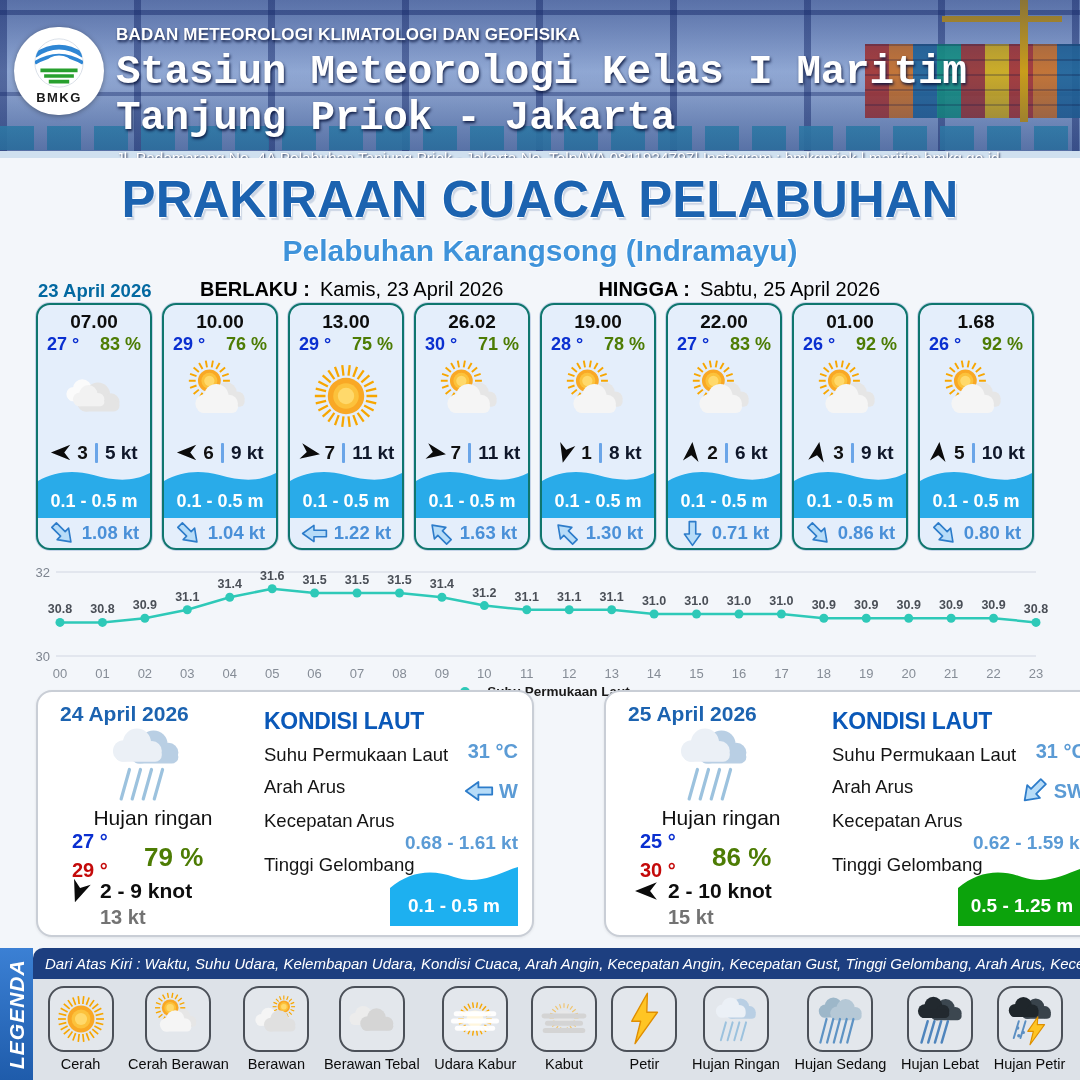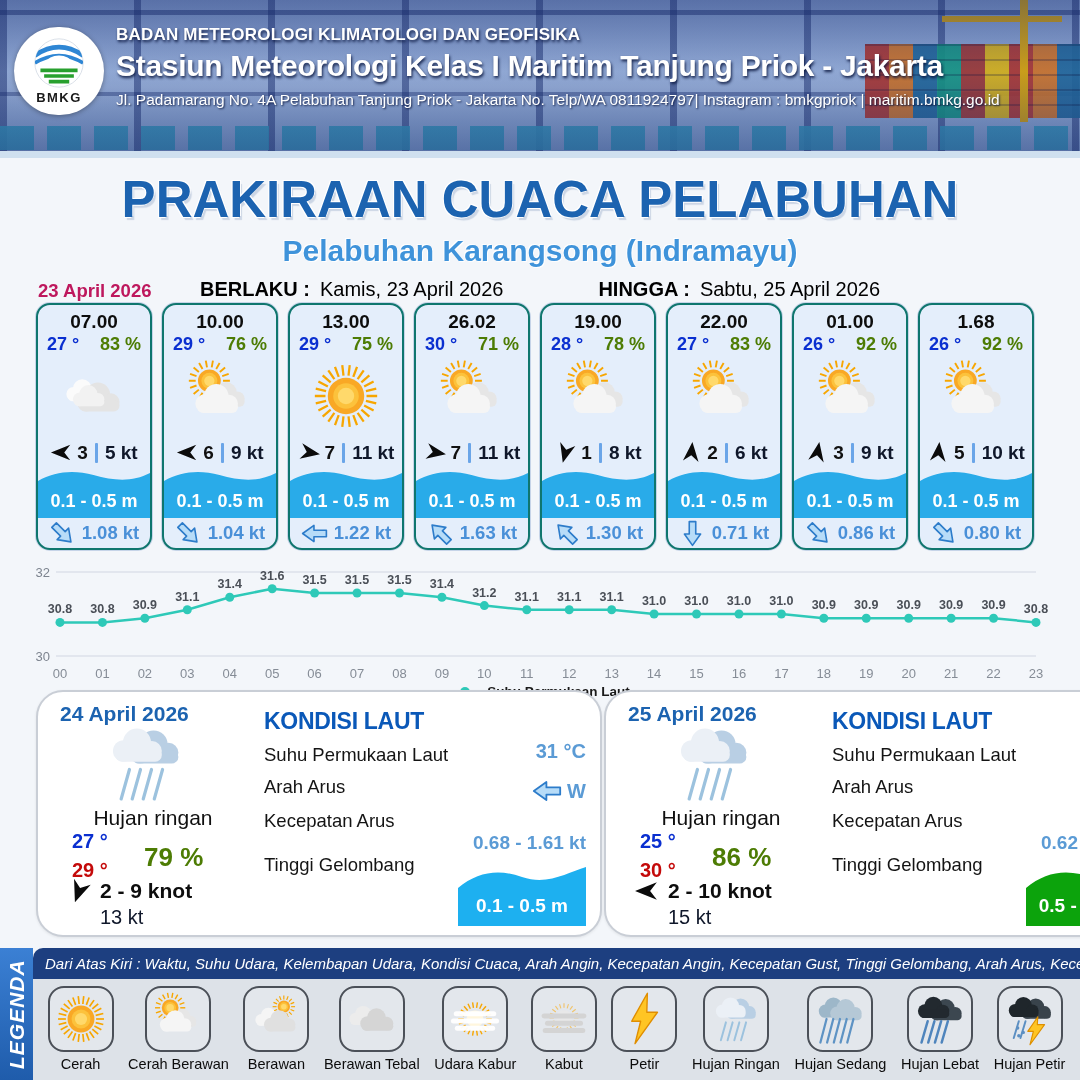--- a/index.html
+++ b/index.html
@@ -23,36 +23,36 @@
   .crane-h{position:absolute;right:18px;top:16px;width:120px;height:6px;background:#e8b10e;}
   .seats{position:absolute;left:0;right:0;bottom:8px;height:24px;opacity:.9;
        background:repeating-linear-gradient(90deg,#3ba6c9 0 34px,transparent 34px 47px);}
   .hdr-floor{position:absolute;left:0;right:0;bottom:0;height:7px;background:#cfe0ef;}
   .logo-pill{position:absolute;left:14px;top:27px;width:90px;height:88px;background:#fff;
        border-radius:44px;display:flex;flex-direction:column;align-items:center;justify-content:center;
        box-shadow:0 1px 5px rgba(0,0,0,.35);z-index:3;}
   .logo-txt{font-size:13px;font-weight:bold;color:#1a1a1a;letter-spacing:1.5px;margin-top:1px;}
   .hdr-text{position:absolute;left:116px;top:25px;right:10px;color:#fff;z-index:3;}
   .agency{font-size:17px;font-weight:bold;letter-spacing:.2px;text-shadow:1px 2px 3px rgba(8,20,60,.9);}
-  .station{font-size:30px;font-weight:bold;margin-top:4px;letter-spacing:-.3px;
-       text-shadow:1px 2px 3px rgba(8,20,60,.9);}
+  .station{font-size:41px;font-weight:bold;margin-top:4px;letter-spacing:-.3px;
+       text-shadow:1px 2px 3px rgba(8,20,60,.9);font-family:Liberation Mono, monospace;}
   .address{font-size:15.5px;margin-top:8px;text-shadow:1px 1px 2px rgba(8,20,60,.9);}
 
   
   .titleblock{position:absolute;left:0;top:170px;width:1080px;text-align:center;}
   .t-main{margin:0;font-size:51px;font-weight:800;color:#1c63b0;letter-spacing:0;
        text-shadow:-1px -1px 0 #fff,1px -1px 0 #fff,-1px 1px 0 #fff,2px 3px 1px #ccd6e5;}
   .t-sub{margin:5px 0 0;font-size:30px;font-weight:bold;color:#3f93da;
        text-shadow:-1px -1px 0 #fff,1px 1px 0 #fff;}
   .validity{margin-top:10px;font-size:20px;color:#000;display:flex;justify-content:center;align-items:baseline;}
   .vlabel{font-weight:bold;margin-right:10px;}
   .vval1{margin-right:95px;}
 
   
-  .hourly-date{position:absolute;left:38px;top:280px;font-size:18.5px;font-weight:bold;color:#be185d;}
+  .hourly-date{position:absolute;left:38px;top:280px;font-size:18.5px;font-weight:bold;color:#0369a1;}
   #hourly-cards{position:absolute;left:36px;top:303px;width:1008px;height:247px;display:flex;gap:10px;}
   .hcard{width:116px;height:247px;background:#e4eefb;border-radius:14px;border:2px solid #0f766e;
        box-shadow:0 0 0 1px #c6d4e8;display:flex;flex-direction:column;align-items:center;
        overflow:hidden;box-sizing:border-box;}
   .hc-time{font-size:19px;font-weight:bold;color:#0d0d0d;margin-top:6px;}
   .hc-th{width:100%;display:flex;justify-content:space-between;padding:1px 9px 0;box-sizing:border-box;
        font-size:18px;font-weight:bold;}
   .hc-temp{color:#0a2fd0;} .hc-hum{color:#4d7c04;}
   .hc-icon{height:82px;display:flex;align-items:center;justify-content:center;}
   .hc-wind{height:31px;display:flex;align-items:center;gap:4px;font-size:19px;font-weight:bold;}
@@ -65,33 +65,33 @@
   .hc-cur{flex:1;display:flex;align-items:center;justify-content:center;gap:6px;
        font-size:18.5px;font-weight:bold;color:#4a90d8;}
   .arr{display:inline-flex;align-items:center;justify-content:center;}
 
   
   #chart-wrap{position:absolute;left:30px;top:556px;width:1020px;height:150px;}
   .chart-legend{position:absolute;left:0;right:0;top:128px;display:flex;align-items:center;
        justify-content:center;gap:7px;font-size:13.5px;font-weight:bold;color:#1a1a1a;}
 
   
-  .daily-card{position:absolute;top:690px;width:566px;height:247px;background:#fff;
-       border:2px solid #c9ced6;border-radius:27px;box-shadow:0 1px 3px rgba(0,0,0,.08);box-sizing:border-box;}
+  .daily-card{position:absolute;top:690px;width:498px;height:247px;background:#fff;
+       border:2px solid #c9ced6;border-radius:16px;box-shadow:0 1px 3px rgba(0,0,0,.08);box-sizing:border-box;}
   #daily-0{left:36px;} #daily-1{left:556px;margin-left:48px;}
   .dc-date{position:absolute;left:22px;top:10px;font-size:21px;font-weight:bold;color:#1c63b0;}
   .dc-icon{position:absolute;left:52px;top:26px;width:112px;height:92px;}
   .dc-cond{position:absolute;left:0;top:114px;width:230px;text-align:center;font-size:21px;color:#101010;}
   .dc-temps{position:absolute;left:34px;top:138px;width:170px;}
   .tmin{display:block;font-size:20px;font-weight:bold;color:#0a2fd0;}
   .tmax{display:block;font-size:20px;font-weight:bold;color:#c40a0a;margin-top:6px;}
   .hum{position:absolute;left:72px;top:12px;font-size:26px;font-weight:bold;color:#4d7c04;}
   .dc-wind{position:absolute;left:28px;top:186px;display:flex;align-items:center;gap:8px;
        font-size:21px;font-weight:bold;color:#0d0d0d;}
-  .dc-gust{position:absolute;left:62px;top:214px;font-size:20px;font-weight:normal;color:#0f172a;}
+  .dc-gust{position:absolute;left:62px;top:214px;font-size:20px;font-weight:bold;color:#737373;}
   .dc-right{position:absolute;left:218px;top:0;right:14px;height:100%;}
   .sea-title{position:absolute;left:8px;top:16px;font-size:23px;font-weight:bold;color:#0a58b8;letter-spacing:-.3px;}
   .sl{position:absolute;left:8px;font-size:18.5px;color:#141414;}
   .sv{position:absolute;right:0;font-size:20px;font-weight:bold;color:#5b9bd5;}
   .dirv{display:flex;align-items:center;gap:5px;}
   .wavebadge{position:absolute;right:0;top:172px;width:128px;height:62px;}
   .wavebadge svg{position:absolute;inset:0;}
   .wb-text{position:absolute;left:0;right:0;top:31px;text-align:center;color:#fff;
        font-size:19px;font-weight:bold;z-index:2;}
 

